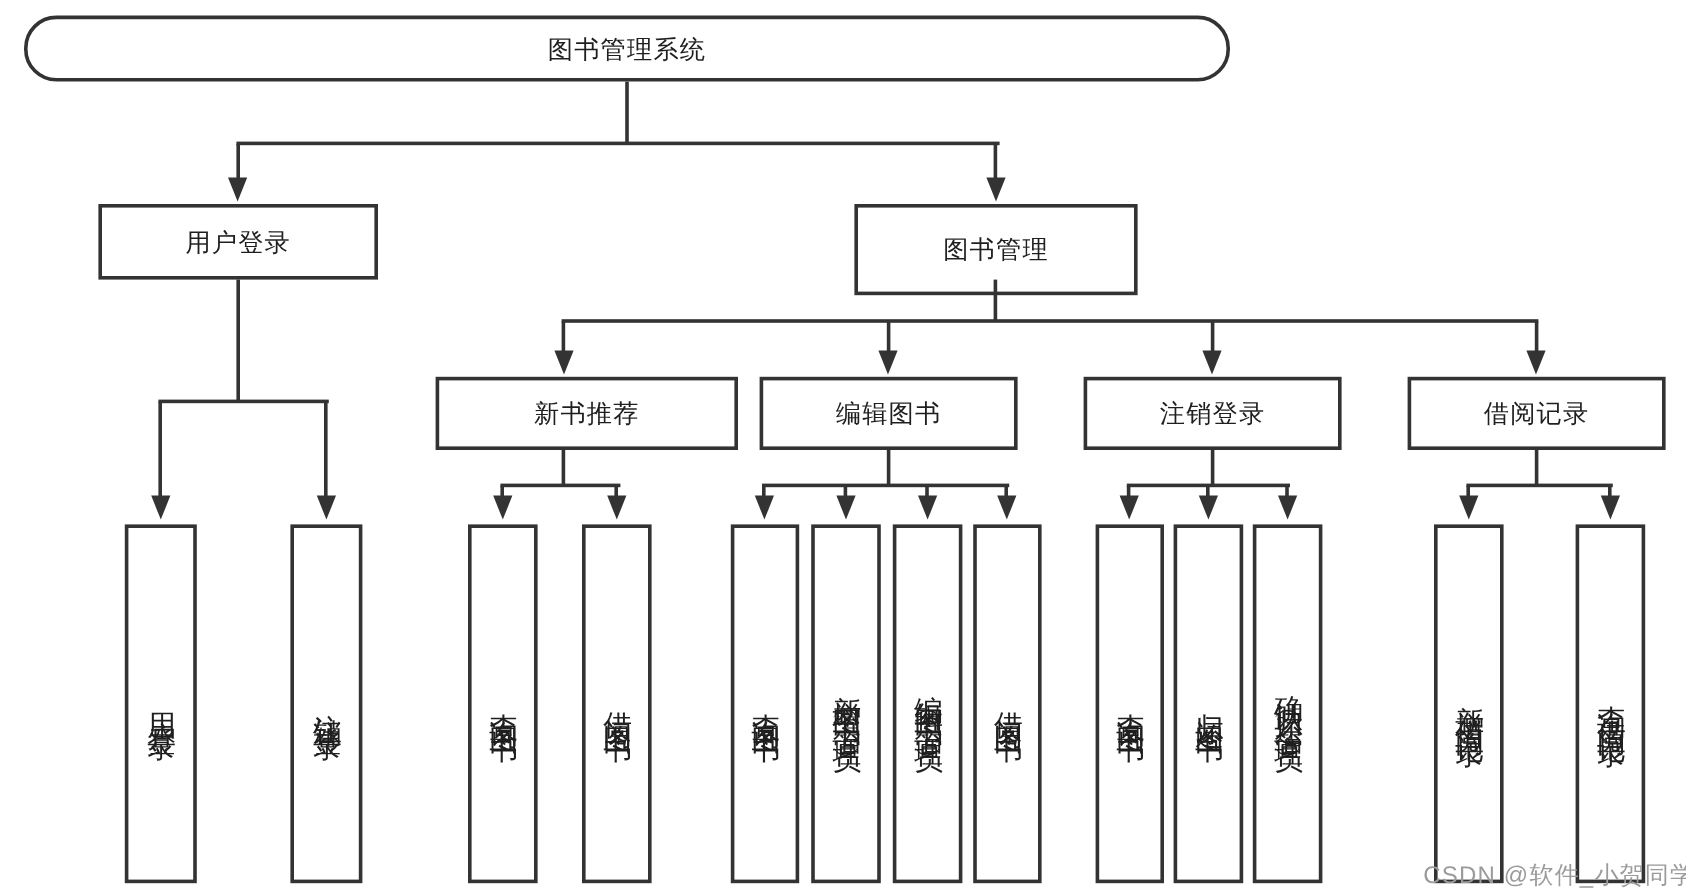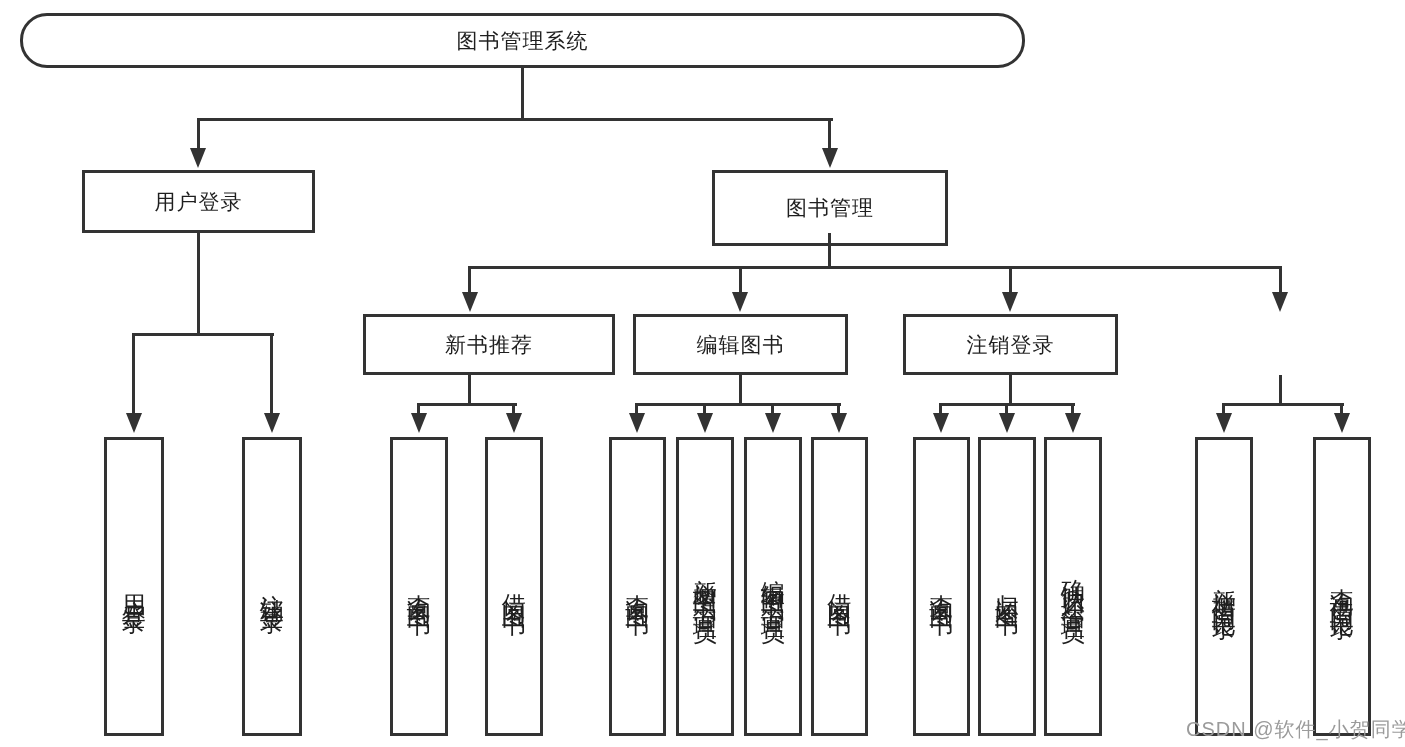--- a/index.html
+++ b/index.html
@@ -94,20 +94,23 @@
 
   <div class="bx" style="left:363px;top:314px;width:252px;height:61px;">
     <span>新书推荐</span>
   </div>
   <div class="bx" style="left:633px;top:314px;width:215px;height:61px;">
     <span>编辑图书</span>
   </div>
   <div class="bx" style="left:903px;top:314px;width:215px;height:61px;">
     <span>注销登录</span>
   </div>
+  <div class="bx" style="left:1173px;top:314px;width:215px;height:61px;">
+    <span>借阅记录</span>
+  </div>
 
   <div class="vl" style="left:468px;top:375px;height:30px;"></div>
   <div class="hl" style="left:417px;top:403px;width:100px;"></div>
   <div class="vl" style="left:417px;top:405px;height:11px;"></div>
   <div class="vl" style="left:512px;top:405px;height:11px;"></div>
   <div class="arw" style="left:411px;top:413px;"></div>
   <div class="arw" style="left:506px;top:413px;"></div>
 
   <div class="vl" style="left:739px;top:375px;height:30px;"></div>
   <div class="hl" style="left:635px;top:403px;width:206px;"></div>

